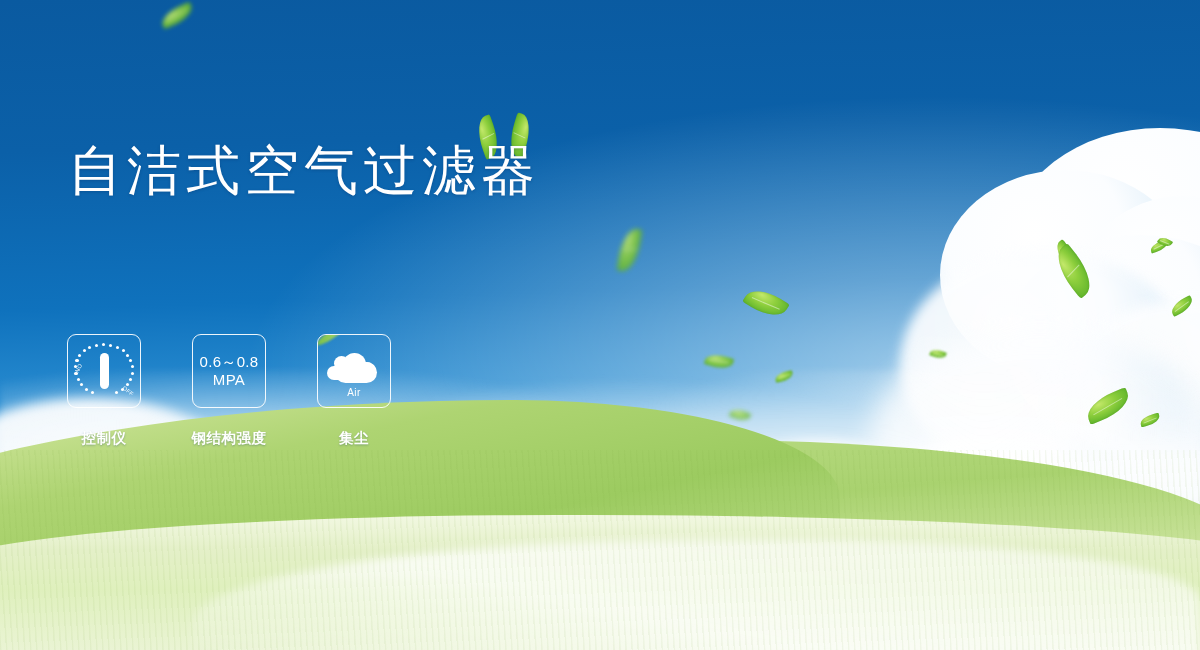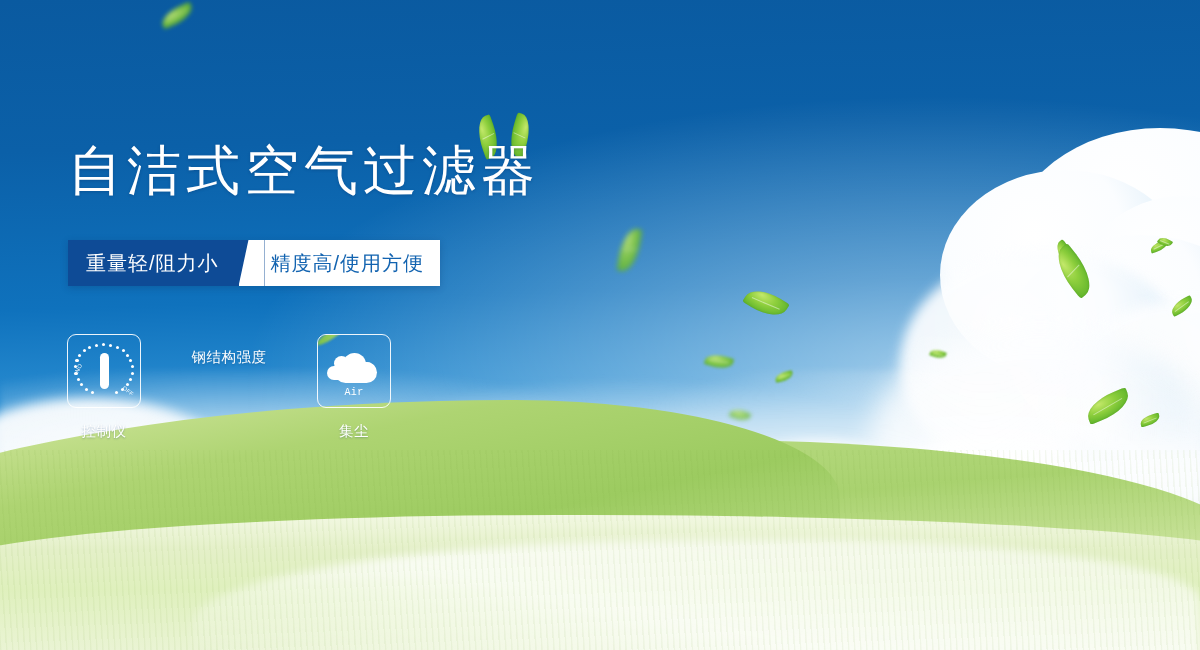--- a/index.html
+++ b/index.html
@@ -108,22 +108,22 @@
 
   
   .features{position:absolute;left:68px;top:334px;display:flex;gap:53px;}
   .feat{width:72px;display:flex;flex-direction:column;align-items:center;}
   .feat-box{
     width:72px;height:72px;border:1.6px solid rgba(255,255,255,.92);
     border-radius:9px;display:flex;align-items:center;justify-content:center;
     position:relative;overflow:hidden;
   }
   .feat-cap{
-    margin-top:14px;font-size:14.5px;color:#ffffff;white-space:nowrap;
-    letter-spacing:.5px;text-shadow:0 1px 2px rgba(0,50,100,.3);
+    margin-top:21px;font-size:14.5px;color:#ffffff;white-space:nowrap;
+    letter-spacing:.5px;text-shadow:0 1px 2px rgba(0,50,100,.3);font-weight:bold;
   }
   .feat-txt{
     color:#ffffff;font-size:15px;line-height:1.22;text-align:center;
     letter-spacing:.3px;font-weight:300;
   }
   .feat-txt .l2{display:block;}
 
   
   .gauge{position:relative;width:58px;height:58px;}
   .gauge .dot{position:absolute;width:3.4px;height:3.4px;border-radius:50%;background:#fff;}
@@ -151,21 +151,21 @@
   .ac-b2{position:absolute;left:33px;bottom:17px;width:17px;height:17px;background:#fff;border-radius:50%;}
   .ac-small{
     position:absolute;left:2px;bottom:16px;width:20px;height:14px;background:#fff;border-radius:8px;
   }
   .ac-sun{
     position:absolute;left:9px;bottom:25px;width:15px;height:15px;border-radius:50%;
     background:#fff;
   }
   .ac-air{
     position:absolute;left:0;right:0;bottom:-2px;text-align:center;
-    font-size:10px;color:#fff;letter-spacing:.4px;font-family:Liberation Mono, monospace;
+    font-size:10px;color:#fff;letter-spacing:.4px;
   }
   .ac-streak{
     position:absolute;left:-4px;top:-4px;width:34px;height:8px;border-radius:50%;
     background:linear-gradient(100deg,#7dc241,#b9e06a);transform:rotate(-34deg);filter:blur(1px);opacity:.95;
   }
 </style>
 </head>
 <body>
 
 <div id="banner">
@@ -246,25 +246,20 @@
     <div class="leaf" style="left:1170px;top:300px;width:24px;height:12px;transform:rotate(-28deg);">
         <i class="vein"></i>
       </div>
     <div class="leaf" style="left:930px;top:350px;width:16px;height:8px;transform:rotate(20deg);filter:blur(1px);">
         <i class="vein"></i>
       </div>
   </div>
 
   <div class="title">自洁式空气过滤器</div>
 
-  <div class="subbar">
-    <div class="sub-a">重量轻/阻力小</div>
-    <div class="sub-slant"></div>
-    <div class="sub-b">精度高/使用方便</div>
-  </div>
 
   <div class="features">
 
     <div class="feat">
       <div class="feat-box">
         <div class="gauge">
           <span class="dot" style="left:27px;top:1px;"></span>
           <span class="dot" style="left:34px;top:1.6px;"></span>
           <span class="dot" style="left:41px;top:3.6px;"></span>
           <span class="dot" style="left:46.5px;top:7px;"></span>
@@ -289,20 +284,26 @@
           <span class="dot" style="left:16px;top:49px;"></span>
           <div class="needle"></div>
           <span class="lbl no">NO</span>
           <span class="lbl off">OFF</span>
         </div>
       </div>
       <div class="feat-cap">控制仪</div>
     </div>
 
     <div class="feat">
+      <div class="feat-box">
+        <div class="feat-txt">
+          <span>0.6～0.8</span>
+          <span class="l2">MPA</span>
+        </div>
+      </div>
       <div class="feat-cap">钢结构强度</div>
     </div>
 
 
 
     <div class="feat">
       <div class="feat-box">
         <div class="ac-streak"></div>
         <div class="aircloud">
           <div class="ac-sun"></div>

